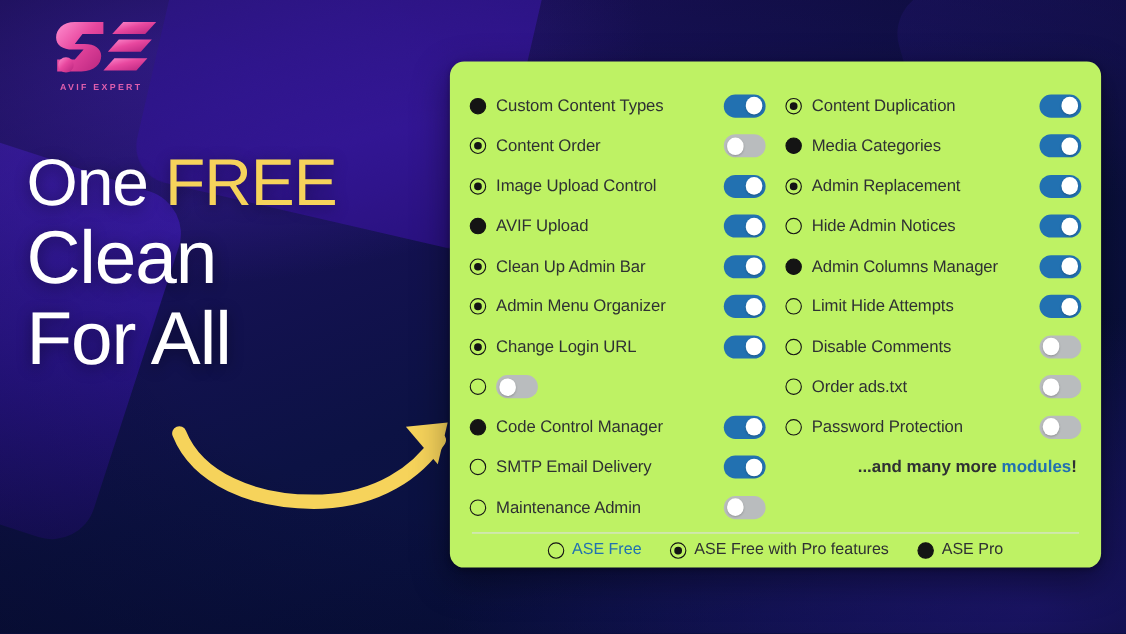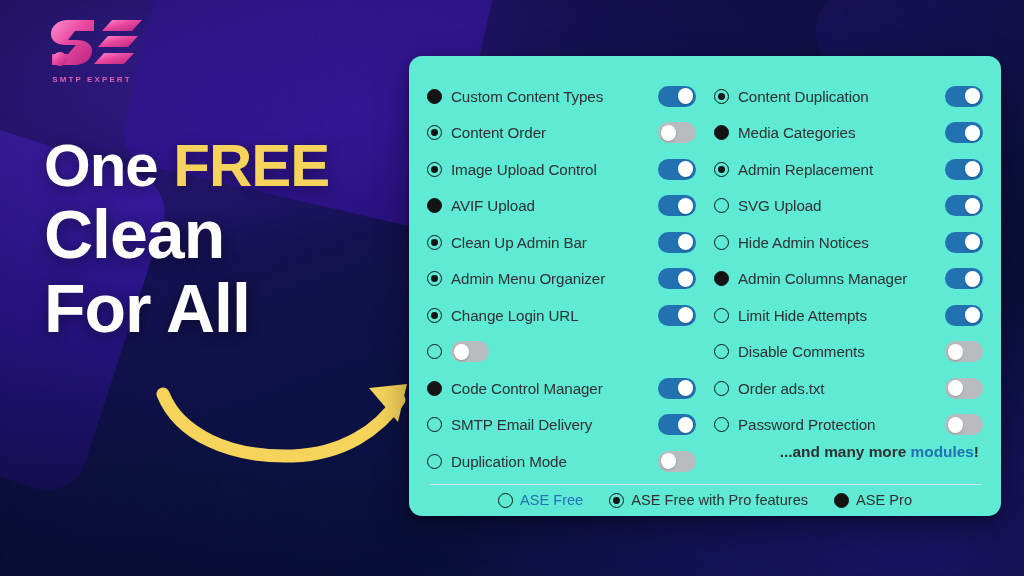--- a/index.html
+++ b/index.html
@@ -47,40 +47,40 @@
   .logo { position:absolute; left:38px; top:12px; width:108px; height:76px; }
   .logo svg { display:block; }
   .logo-word {
     margin-top:1px; text-align:center;
     font-size:8px; letter-spacing:2.1px; font-weight:700;
     color:#e05fae; font-family:"Liberation Sans", sans-serif;
   }
 
   
   .headline {
-    position:absolute; left:44px; top:136px; width:370px;
-    font-weight:700; line-height:.99;
+    position:absolute; left:24px; top:136px; width:370px;
+    font-weight:400; line-height:.99;
     color:#ffffff; letter-spacing:-1px;
     text-shadow:0 3px 14px rgba(0,0,0,.42);
   }
   .hl-line { display:block; white-space:nowrap; }
   .hl-1 { font-size:60px; }
   .hl-2, .hl-3 { font-size:68px; }
   .hl-2 { margin-top:6px; }
   .hl-3 { margin-top:6px; }
   .hl-accent { color:#f6d35b; }
 
   
   .arrow { position:absolute; left:155px; top:372px; width:270px; height:98px; }
 
   
   .card {
     position:absolute; left:409px; top:56px;
     width:592px; height:460px;
-    background:#5eead4; border-radius:13px;
+    background:#bef264; border-radius:13px;
     box-shadow:0 12px 34px rgba(0,0,0,.42), 0 2px 5px rgba(0,0,0,.25);
     padding:22px 18px 0 18px;
     display:flex; flex-direction:column;
   }
   .grid {
     flex:1 1 auto;
     display:grid; grid-template-columns:1fr 1fr; column-gap:18px;
   }
   .col { display:flex; flex-direction:column; }
 
@@ -118,21 +118,21 @@
     width:15.8px; height:15.8px; border-radius:50%;
     background:#ffffff; box-shadow:0 1px 2px rgba(0,0,0,.22);
   }
   .toggle.on  { background:#2271b1; }
   .toggle.on::after  { right:2.6px; }
   .toggle.off { background:#b9bcbe; }
   .toggle.off::after { left:2.6px; }
 
   
   .more-row {
-    display:flex; justify-content:flex-end;
+    display:flex; align-items:center; justify-content:flex-end;
     height:36.5px; padding-right:4px;
   }
   .more-text {
     font-size:15.4px; font-weight:700; color:#2f3133; white-space:nowrap;
   }
   .more-link { color:#2271b1; }
 
   
   .divider { height:1px; background:#dcdfe1; margin:4px 2px 0 2px; }
   .legend {
@@ -166,21 +166,21 @@
     <g fill="url(#gpink)">
 
       <path d="M56 8 L30 8 C19 8 13 15 13 22 C13 29 19 33 28 33 L38 33 L30 42 L14 42 L14 53 L36 53 C48 53 54 46 54 39 C54 32 48 28 39 28 L30 28 L37 19 L56 19 Z"></path>
       <circle cx="22" cy="47" r="7"></circle>
 
       <path d="M74 8 L104 8 L94 19 L64 19 Z"></path>
       <path d="M70 24 L100 24 L90 35 L60 35 Z"></path>
       <path d="M66 41 L96 41 L86 52 L56 52 Z"></path>
     </g>
   </svg>
-  <div class="logo-word">SMTP EXPERT</div>
+  <div class="logo-word">AVIF EXPERT</div>
 </div>
 
 <div class="headline">
   <span class="hl-line hl-1"><span>One </span><span class="hl-accent">FREE</span></span>
   <span class="hl-line hl-2">Clean</span>
   <span class="hl-line hl-3">For All</span>
 </div>
 
 <div class="arrow">
   <svg width="270" height="98" viewBox="0 0 270 98">
@@ -237,43 +237,38 @@
           <span class="row-label">Code Control Manager</span>
           <span class="toggle on"></span>
         </div>
         <div class="row">
           <span class="marker empty"></span>
           <span class="row-label">SMTP Email Delivery</span>
           <span class="toggle on"></span>
         </div>
         <div class="row">
           <span class="marker empty"></span>
-          <span class="row-label">Duplication Mode</span>
+          <span class="row-label">Maintenance Admin</span>
           <span class="toggle off"></span>
         </div>
       </div>
     <div class="col" id="col-1">
         <div class="row">
           <span class="marker dotted"></span>
           <span class="row-label">Content Duplication</span>
           <span class="toggle on"></span>
         </div>
         <div class="row">
           <span class="marker filled"></span>
           <span class="row-label">Media Categories</span>
           <span class="toggle on"></span>
         </div>
         <div class="row">
           <span class="marker dotted"></span>
           <span class="row-label">Admin Replacement</span>
-          <span class="toggle on"></span>
-        </div>
-        <div class="row">
-          <span class="marker empty"></span>
-          <span class="row-label">SVG Upload</span>
           <span class="toggle on"></span>
         </div>
         <div class="row">
           <span class="marker empty"></span>
           <span class="row-label">Hide Admin Notices</span>
           <span class="toggle on"></span>
         </div>
         <div class="row">
           <span class="marker filled"></span>
           <span class="row-label">Admin Columns Manager</span>

